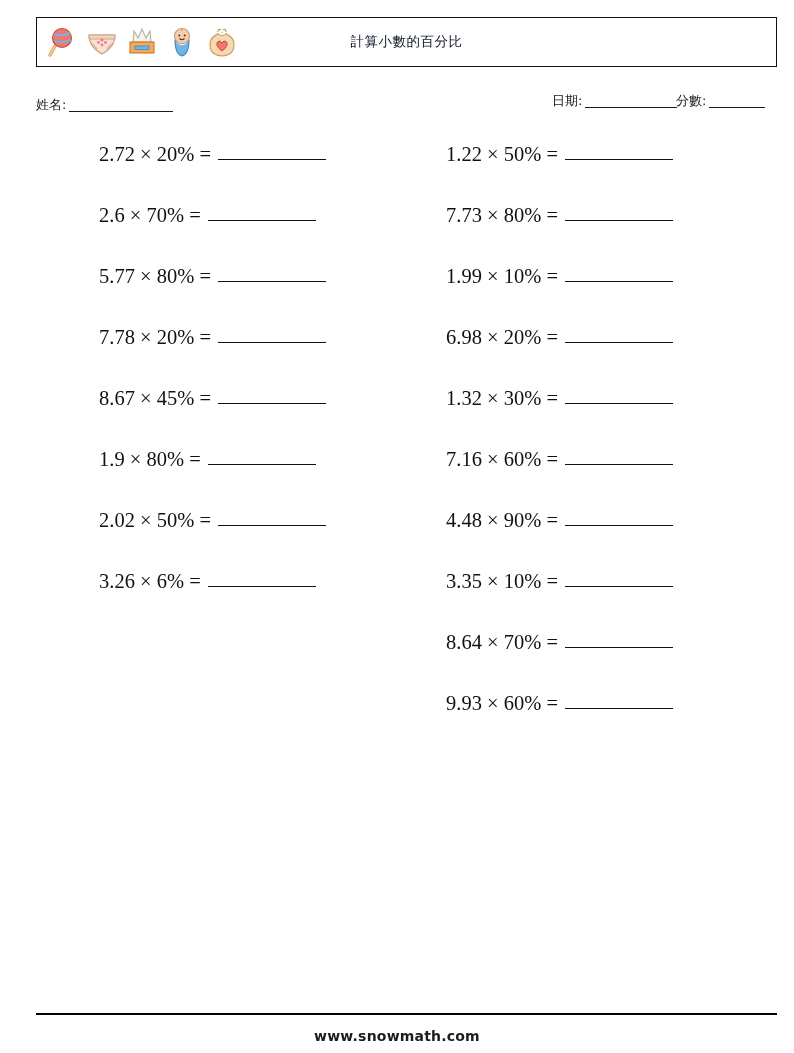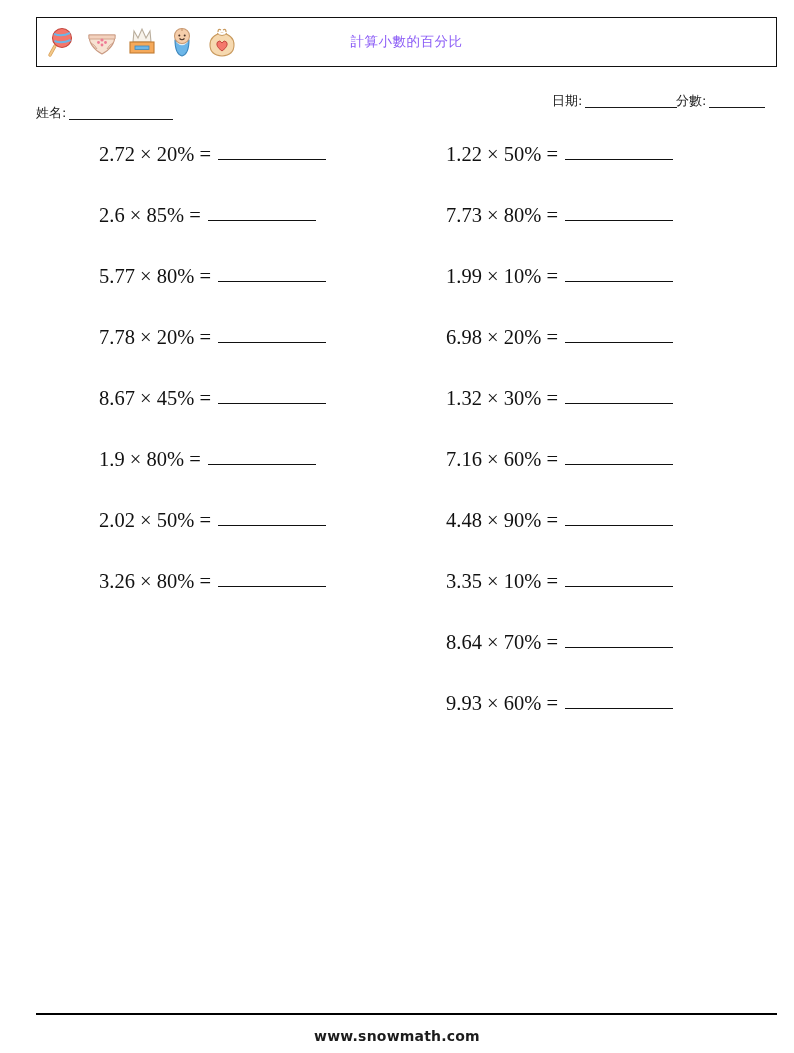--- a/index.html
+++ b/index.html
@@ -39,37 +39,37 @@
     height: 34px;
     display: block;
   }
   .header-title {
     position: absolute;
     left: 0;
     right: 0;
     text-align: center;
     font-family: "DejaVu Sans", "Liberation Sans", sans-serif;
     font-size: 13.5px;
-    color: #8b5cf6;
+    color: #0f172a;
     letter-spacing: 0.5px;
     pointer-events: none;
   }
 
   
   .meta-row {
     position: absolute;
     left: 36px;
     top: 92px;
     width: 741px;
     height: 24px;
     font-family: "DejaVu Sans", "Liberation Sans", sans-serif;
     font-size: 13px;
     color: #1a1a1a;
   }
-  .meta-name  { position: absolute; left: 0px;   top: 12px; white-space: nowrap; }
+  .meta-name  { position: absolute; left: 0px;   top: 4px; white-space: nowrap; }
   .meta-date  { position: absolute; left: 488px; top: 0; white-space: nowrap; margin-left: 28px; }
   .meta-score { position: absolute; left: 640px; top: 0; white-space: nowrap; }
   .meta-label { margin-right: 3px; }
   .meta-blank {
     display: inline-block;
     border-bottom: 1.5px solid #1a1a1a;
     vertical-align: -3px;
   }
   .blank-name  { width: 104px; }
   .blank-date  { width: 92px; }
@@ -201,21 +201,21 @@
 </div>
 
 <div class="problems">
 
   <div class="prob-col col-left">
     <div class="prob-row">
         <span class="prob-expr">2.72 × 20% =</span>
         <span class="prob-blank"></span>
       </div>
     <div class="prob-row">
-        <span class="prob-expr">2.6 × 85% =</span>
+        <span class="prob-expr">2.6 × 70% =</span>
         <span class="prob-blank"></span>
       </div>
     <div class="prob-row">
         <span class="prob-expr">5.77 × 80% =</span>
         <span class="prob-blank"></span>
       </div>
     <div class="prob-row">
         <span class="prob-expr">7.78 × 20% =</span>
         <span class="prob-blank"></span>
       </div>
@@ -225,21 +225,21 @@
       </div>
     <div class="prob-row">
         <span class="prob-expr">1.9 × 80% =</span>
         <span class="prob-blank"></span>
       </div>
     <div class="prob-row">
         <span class="prob-expr">2.02 × 50% =</span>
         <span class="prob-blank"></span>
       </div>
     <div class="prob-row">
-        <span class="prob-expr">3.26 × 80% =</span>
+        <span class="prob-expr">3.26 × 6% =</span>
         <span class="prob-blank"></span>
       </div>
   </div>
 
   <div class="prob-col col-right">
     <div class="prob-row">
         <span class="prob-expr">1.22 × 50% =</span>
         <span class="prob-blank"></span>
       </div>
     <div class="prob-row">

